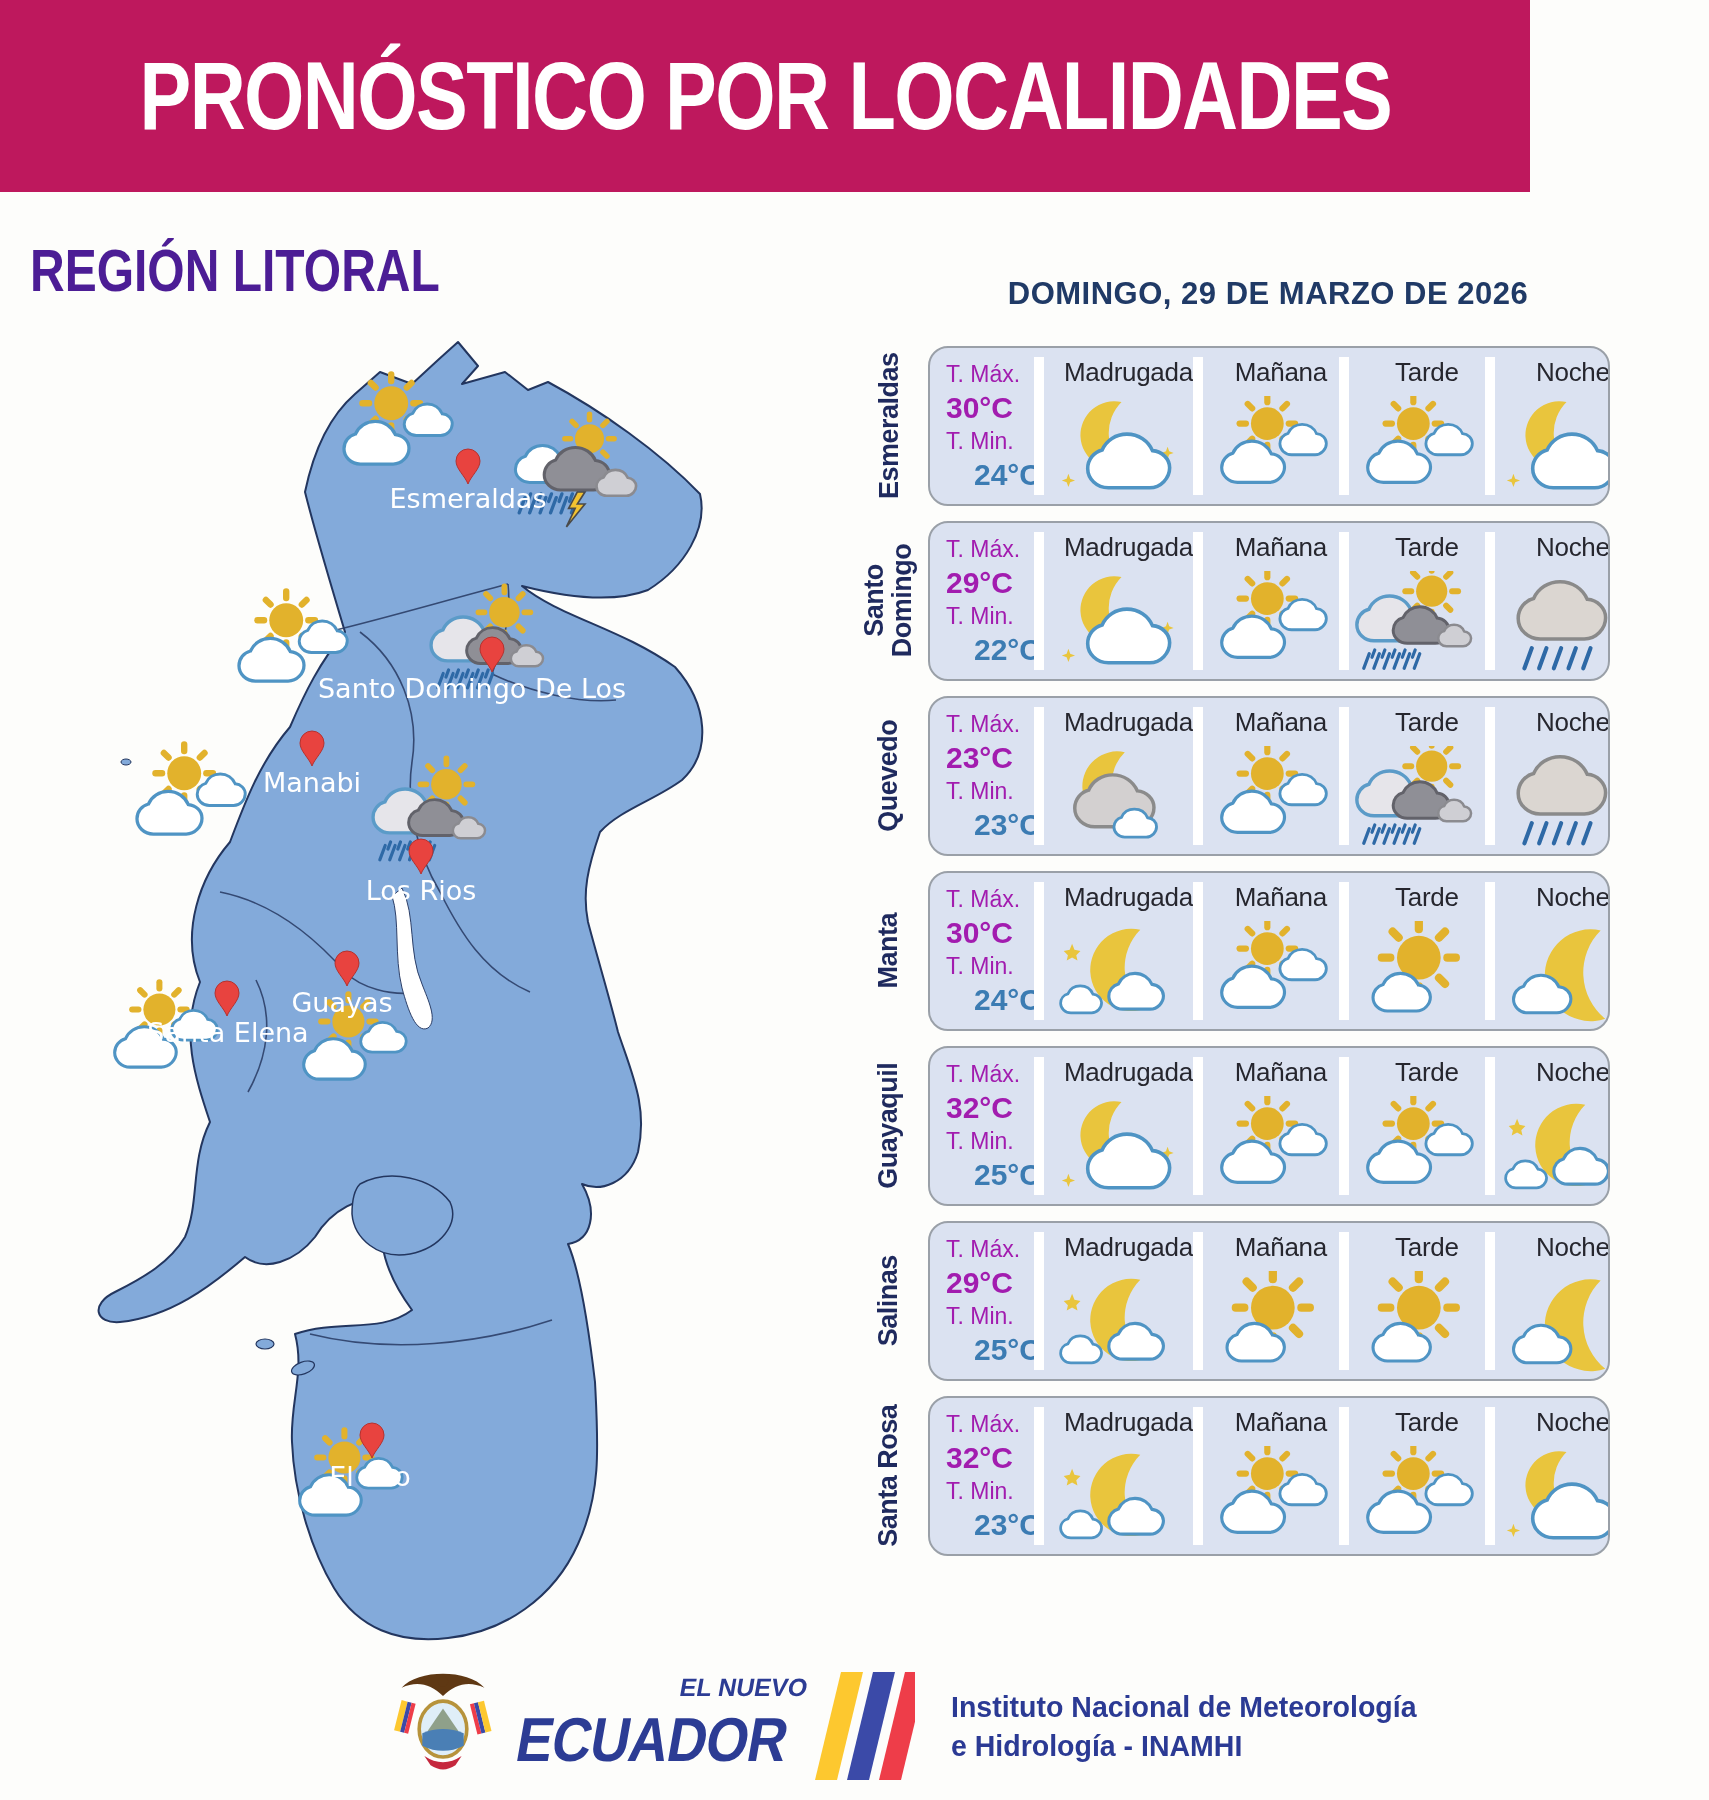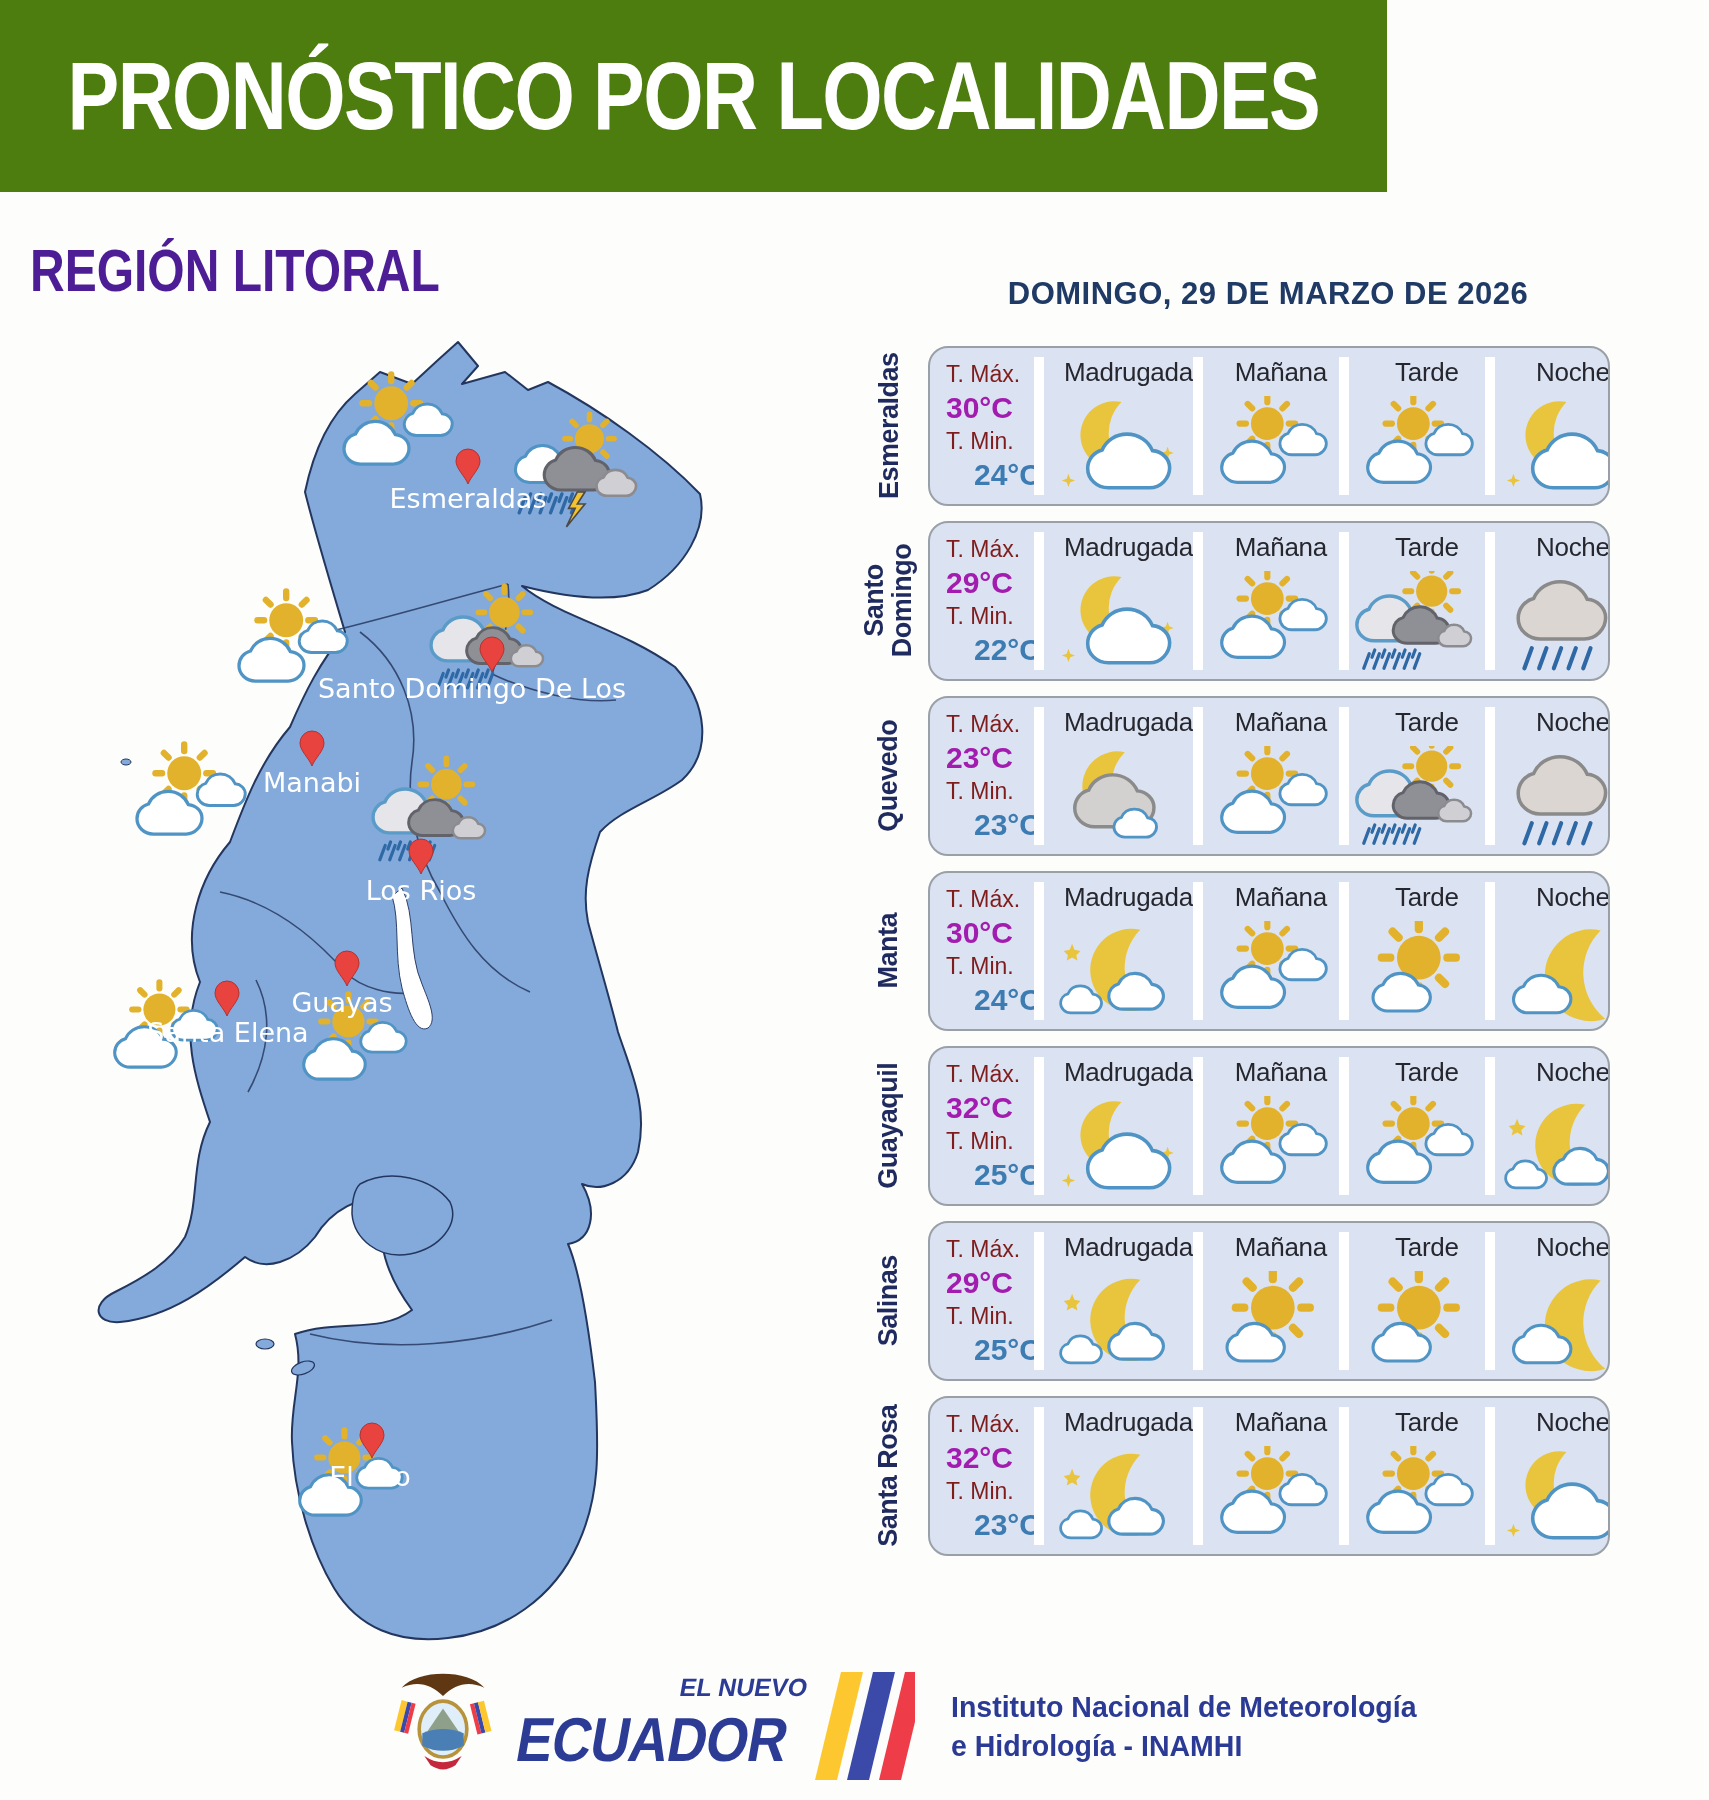--- a/index.html
+++ b/index.html
@@ -1,41 +1,41 @@
 <!DOCTYPE html>
 <html><head>
 <meta charset="utf-8">
 <style>
   html,body{margin:0;padding:0;}
   body{width:1709px;height:1800px;position:relative;background:#fdfdfb;
        font-family:"Liberation Sans",sans-serif;overflow:hidden;}
   .condensed{display:inline-block;transform:scaleX(.8);transform-origin:center;}
   
-  .hdr{position:absolute;left:0;top:0;width:1387px;height:192px;background:#4d7c0f;
+  .hdr{position:absolute;left:0;top:0;width:1530px;height:192px;background:#be185d;
        display:flex;align-items:center;justify-content:center;}
   .hdr h1{margin:0;color:#ffffff;font-size:97px;font-weight:bold;letter-spacing:-2px;white-space:nowrap;}
   
   .region{position:absolute;left:30px;top:236px;color:#4c1d95;font-size:60px;font-weight:bold;white-space:nowrap;}
   .region .condensed{transform-origin:left center;}
   .date{position:absolute;left:928px;top:276px;width:680px;text-align:center;color:#203a66;
         font-size:31px;font-weight:bold;letter-spacing:.5px;white-space:nowrap;}
   
   .map{position:absolute;left:60px;top:332px;}
   .map text{font-family:"DejaVu Sans",sans-serif;fill:#ffffff;font-size:27px;}
   
   .cards{position:absolute;left:850px;top:346px;width:760px;}
   .frow{display:flex;height:160px;margin-bottom:15px;}
   .citycol{width:78px;display:flex;align-items:center;justify-content:center;}
   .citylab{transform:rotate(-90deg);color:#1f2a5e;font-size:27px;font-weight:bold;
            text-align:center;line-height:1.02;letter-spacing:-.5px;white-space:nowrap;}
   .card{flex:1;background:#dbe2f1;border:2px solid #9aa0a8;border-radius:20px;
         display:grid;grid-template-columns:104px 10px 1fr 10px 1fr 10px 1fr 10px 1fr;overflow:hidden;}
   .sep{background:#ffffff;margin:9px 0;}
   .tempcol{display:flex;flex-direction:column;justify-content:center;padding-left:16px;gap:3px;}
-  .tlabel{color:#7f1d1d;font-size:23px;}
+  .tlabel{color:#a21caf;font-size:23px;}
   .tmax{color:#a21caf;font-size:30px;font-weight:bold;}
   .tmin{color:#3c7cb3;font-size:30px;font-weight:bold;margin-left:28px;}
   .pcol{display:flex;flex-direction:column;align-items:center;}
   .phead{margin-top:9px;color:#26262e;font-size:26px;letter-spacing:-.3px;margin-left:20px;}
   .picon{flex:1;display:flex;align-items:center;justify-content:center;}
   .picon svg{width:136px;height:101px;}
   
   .footer{position:absolute;left:393px;top:1666px;display:flex;align-items:center;}
   .logoblock{position:relative;width:300px;height:118px;margin-left:18px;}
   .elnuevo{position:absolute;right:4px;top:6px;color:#2c3c94;font-size:25px;font-weight:bold;

